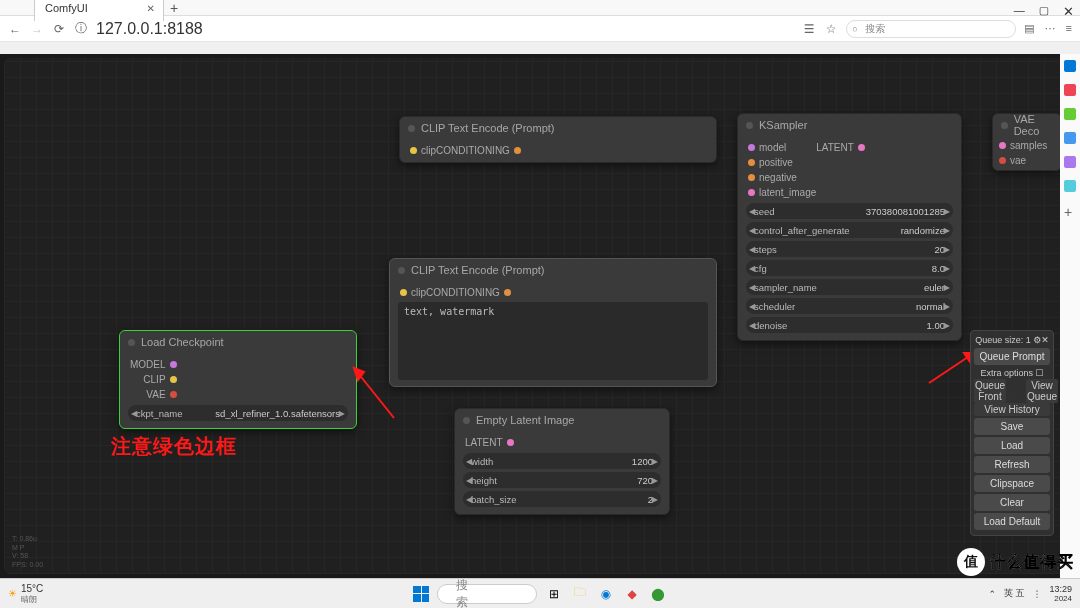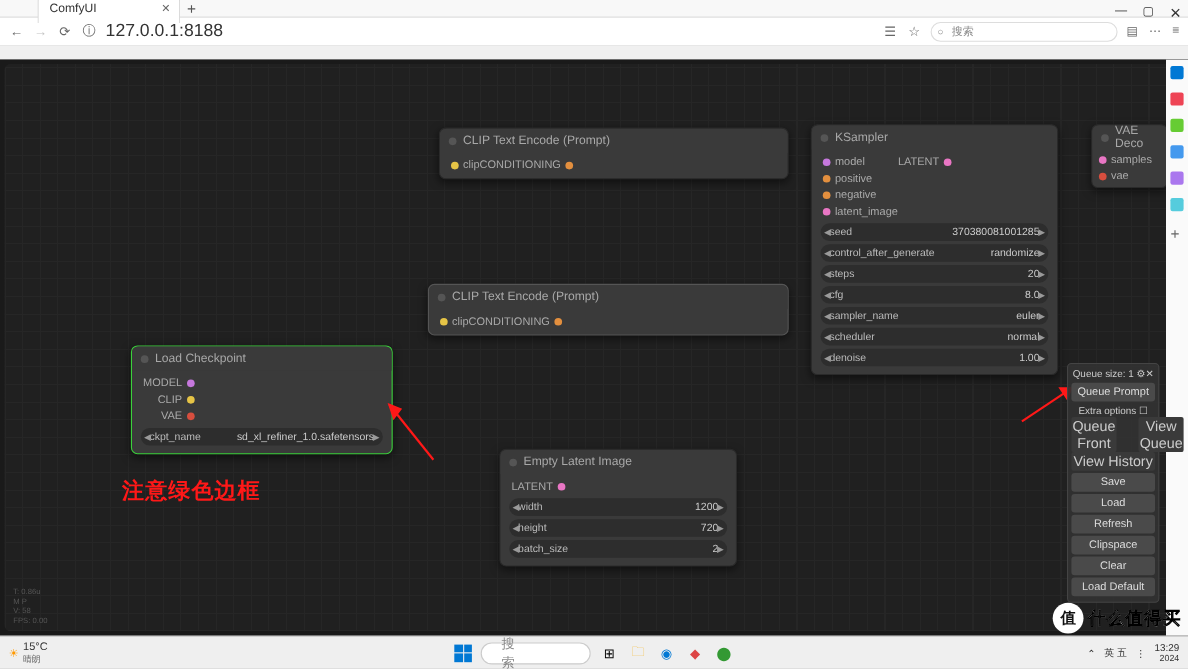--- a/index.html
+++ b/index.html
@@ -48,32 +48,32 @@
 
 .widget { height: 16px; background: #2d2d2d; border-radius: 8px; margin: 3px 2px; display: flex; align-items: center; padding: 0 8px; font-size: 9.5px; color: #bbb; position: relative; }
 .widget .wl { flex: 0 0 auto; }
 .widget .wv { margin-left: auto; color: #ccc; }
 .widget .arr-l, .widget .arr-r { position: absolute; font-size: 8px; color: #999; }
 .widget .arr-l { left: 3px; }
 .widget .arr-r { right: 3px; }
 .textarea { background: #2a2a2a; border-radius: 3px; margin: 2px; padding: 4px 6px; font-size: 10px; color: #bbb; min-height: 60px; font-family: monospace; }
 
 
-#load-ckpt { left: 115px; top: 256px; width: 238px; border: 1.5px solid #3bd13b; }
+#load-ckpt { left: 115px; top: 272px; width: 238px; border: 1.5px solid #3bd13b; }
 #clip1 { left: 395px; top: 58px; width: 318px; }
 #clip2 { left: 385px; top: 200px; width: 328px; border: 1px solid #555; }
 #empty { left: 450px; top: 350px; width: 216px; }
 #ksamp { left: 733px; top: 55px; width: 225px; }
 #vae { left: 988px; top: 55px; width: 70px; }
 
 
 .ctrl { position: absolute; right: 26px; top: 276px; width: 84px; background: rgba(50,50,50,0.92); border: 1px solid #444; border-radius: 4px; padding: 3px; font-size: 9px; color: #ccc; }
 .ctrl-row { text-align: center; padding: 1px 0; }
 .ctrl-btn { background: #4a4a4a; border-radius: 3px; margin: 2px 0; padding: 3px 0; text-align: center; font-size: 10px; color: #ddd; cursor: pointer; }
-.ctrl-small { display: flex; gap: 20px; font-size: 13px; }
+.ctrl-small { display: flex; gap: 20px; font-size: 10px; }
 .ctrl-small div { flex: 1; background: #3a3a3a; border-radius: 2px; padding: 1px; text-align: center; }
 
 
 .red-text { position: absolute; left: 107px; top: 375px; font-size: 20px; font-weight: bold; color: #ff1818; letter-spacing: 1px; }
 .red-arrow { position: absolute; stroke: #ff1818; stroke-width: 2; fill: #ff1818; }
 
 
 .wires { position: absolute; inset: 0; pointer-events: none; }
 .wires path { fill: none; stroke-width: 2.5; }
 
@@ -208,20 +208,21 @@
                 <span>clip</span>
               </div>
             </div>
           <div class="port-col">
               <div class="port right">
                 <span class="dot d-orange"></span>
                 <span>CONDITIONING</span>
               </div>
             </div>
         </div>
+        <div class="textarea" style="min-height:78px">text, watermark</div>
       </div>
     </div>
 
     <div id="empty" class="node">
       <div class="node-head">
           <span>Empty Latent Image</span>
         </div>
       <div class="node-body">
         <div class="ports">
             <div></div>

